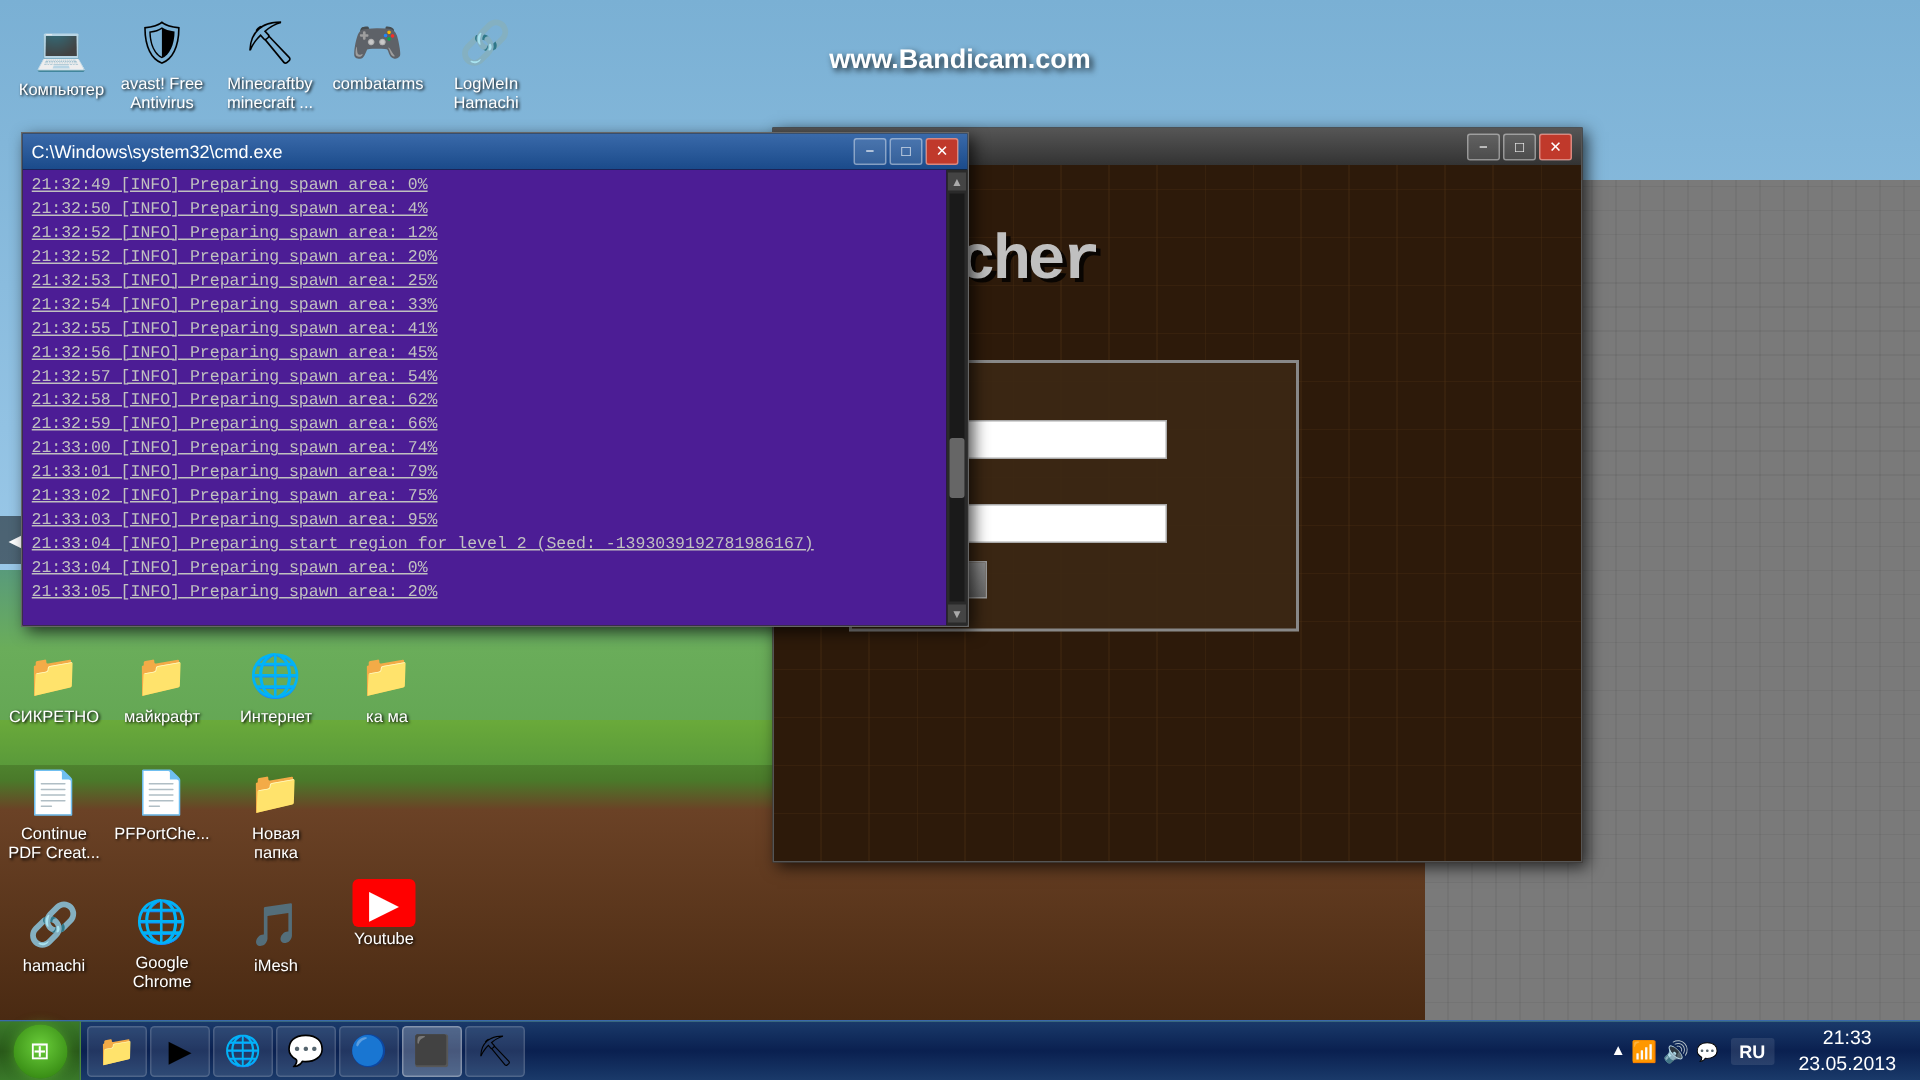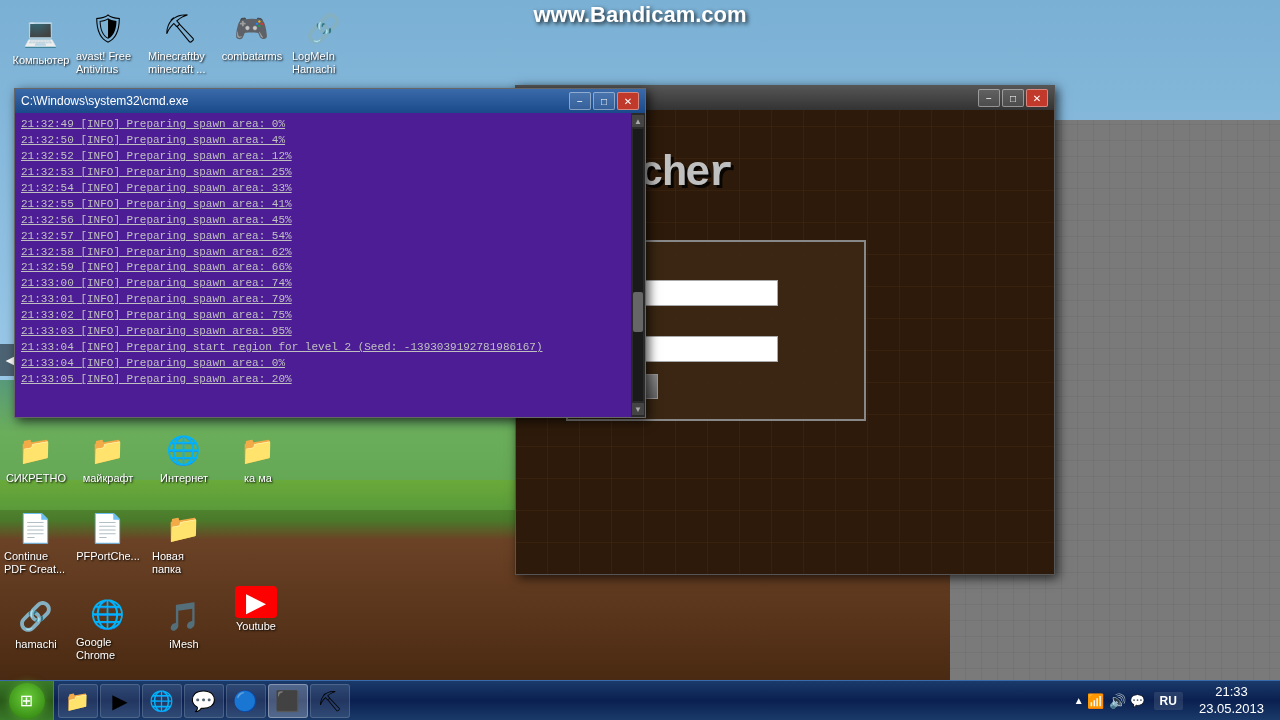--- a/index.html
+++ b/index.html
@@ -27,25 +27,25 @@
       position: absolute;
       top: 0; left: 0; right: 0;
       height: 380px;
       background: linear-gradient(180deg, #7ab0d4 0%, #9ac8e8 100%);
       overflow: hidden;
     }
 
     
     .bandicam-watermark {
       position: absolute;
-      top: 2px;
+      top: 29px;
       left: 50%;
       transform: translateX(-50%);
       color: white;
-      font-size: 22px;
+      font-size: 18px;
       font-weight: bold;
       text-shadow: 2px 2px 4px rgba(0,0,0,0.8);
       z-index: 5;
       font-family: Arial, sans-serif;
     }
 
     
     .desktop-icons {
       position: absolute;
       top: 0;
@@ -68,21 +68,21 @@
       height: 40px;
       display: flex;
       align-items: center;
       justify-content: center;
       font-size: 28px;
     }
 
     .icon-label {
       color: white;
       font-size: 11px;
-      text-align: left;
+      text-align: center;
       text-shadow: 1px 1px 2px black;
       margin-top: 2px;
       line-height: 1.2;
       max-width: 72px;
       word-wrap: break-word;
     }
 
     
     .taskbar {
       position: absolute;
@@ -589,20 +589,21 @@
         <div class="win-btn">−</div>
         <div class="win-btn">□</div>
         <div class="win-btn close">✕</div>
       </div>
     </div>
     <div class="cmd-content">
       <div class="cmd-text-area">
         <div class="cmd-line">21:32:49 [INFO] Preparing spawn area: 0%</div>
         <div class="cmd-line">21:32:50 [INFO] Preparing spawn area: 4%</div>
         <div class="cmd-line">21:32:52 [INFO] Preparing spawn area: 12%</div>
+        <div class="cmd-line">21:32:52 [INFO] Preparing spawn area: 20%</div>
         <div class="cmd-line">21:32:53 [INFO] Preparing spawn area: 25%</div>
         <div class="cmd-line">21:32:54 [INFO] Preparing spawn area: 33%</div>
         <div class="cmd-line">21:32:55 [INFO] Preparing spawn area: 41%</div>
         <div class="cmd-line">21:32:56 [INFO] Preparing spawn area: 45%</div>
         <div class="cmd-line">21:32:57 [INFO] Preparing spawn area: 54%</div>
         <div class="cmd-line">21:32:58 [INFO] Preparing spawn area: 62%</div>
         <div class="cmd-line">21:32:59 [INFO] Preparing spawn area: 66%</div>
         <div class="cmd-line">21:33:00 [INFO] Preparing spawn area: 74%</div>
         <div class="cmd-line">21:33:01 [INFO] Preparing spawn area: 79%</div>
         <div class="cmd-line">21:33:02 [INFO] Preparing spawn area: 75%</div>

